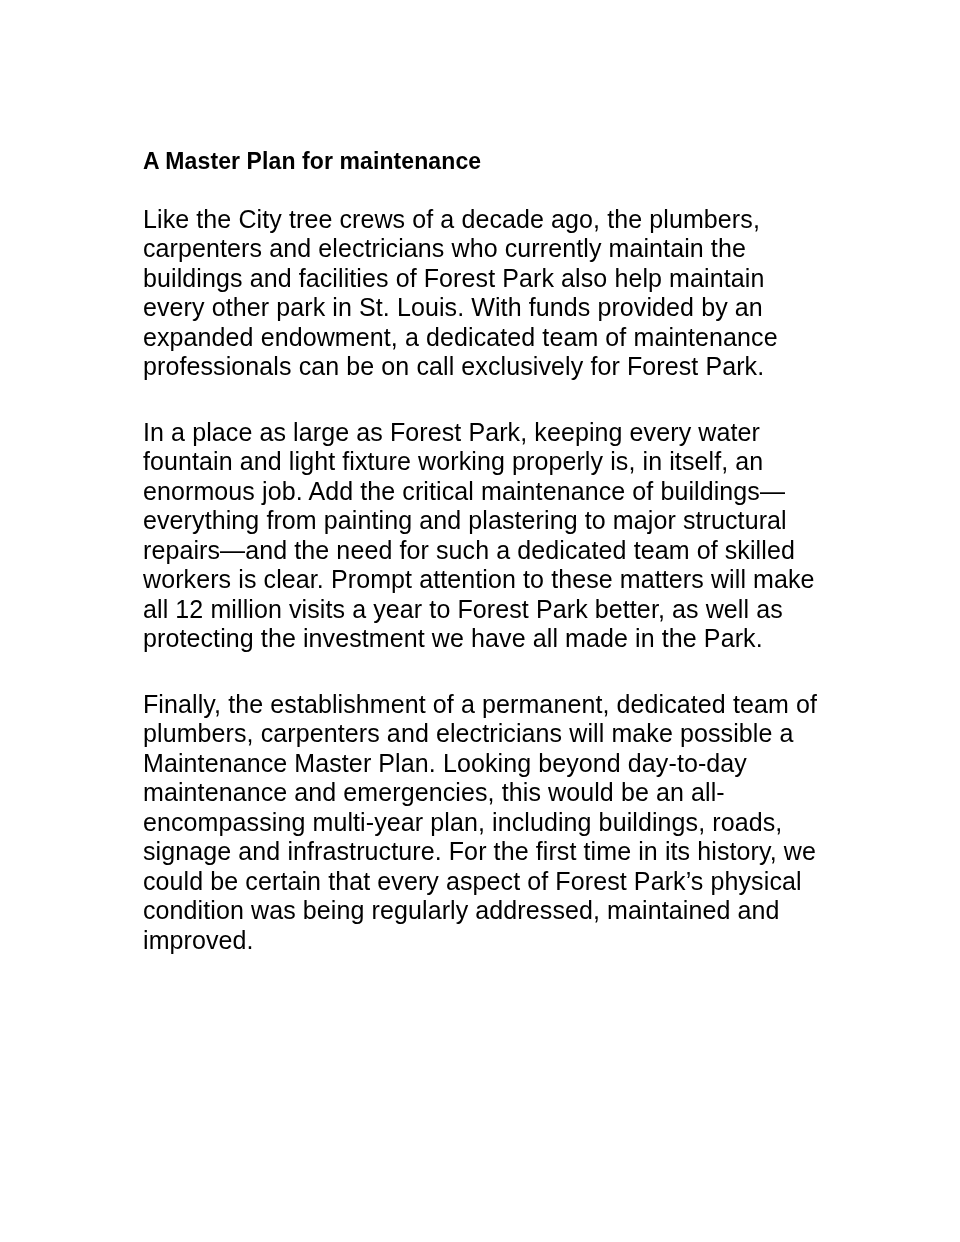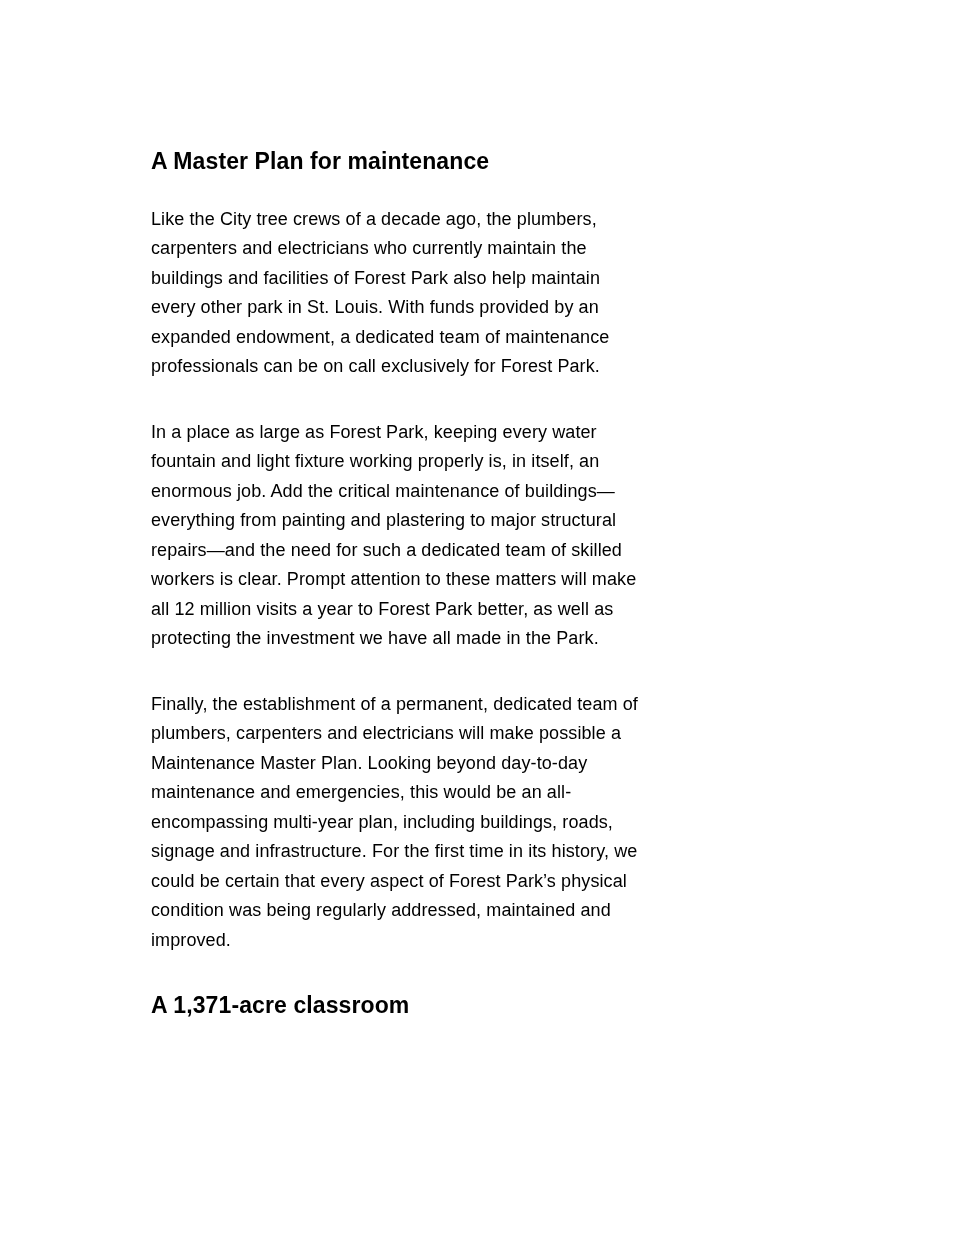--- a/index.html
+++ b/index.html
@@ -11,34 +11,34 @@
     position: relative;
     width: 960px;
     height: 1242px;
     background: #ffffff;
     overflow: hidden;
     font-family: "Liberation Sans", "DejaVu Sans", sans-serif;
     color: #000000;
   }
   .doc-body {
     position: absolute;
-    left: 151px;
+    left: 143px;
     top: 147px;
     width: 700px;
   }
   .doc-heading {
     font-size: 23px;
     line-height: 29.5px;
     font-weight: bold;
     margin: 0 0 28px 0;
     white-space: pre-line;
     letter-spacing: 0.1px;
   }
   .doc-para {
-    font-size: 18px;
+    font-size: 25px;
     line-height: 29.5px;
     font-weight: normal;
     margin: 9px 0 36px 0;
     white-space: pre-line;
     letter-spacing: 0.1px;
   }
 </style>
 </head>
 <body>
 
@@ -66,17 +66,16 @@
     <p class="doc-para">Finally, the establishment of a permanent, dedicated team of
 plumbers, carpenters and electricians will make possible a
 Maintenance Master Plan. Looking beyond day-to-day
 maintenance and emergencies, this would be an all-
 encompassing multi-year plan, including buildings, roads,
 signage and infrastructure. For the first time in its history, we
 could be certain that every aspect of Forest Park’s physical
 condition was being regularly addressed, maintained and
 improved.</p>
 
-    <h2 class="doc-heading">A 1,371-acre classroom</h2>
 
 
   </div>
 </div>
 
 </body></html>

